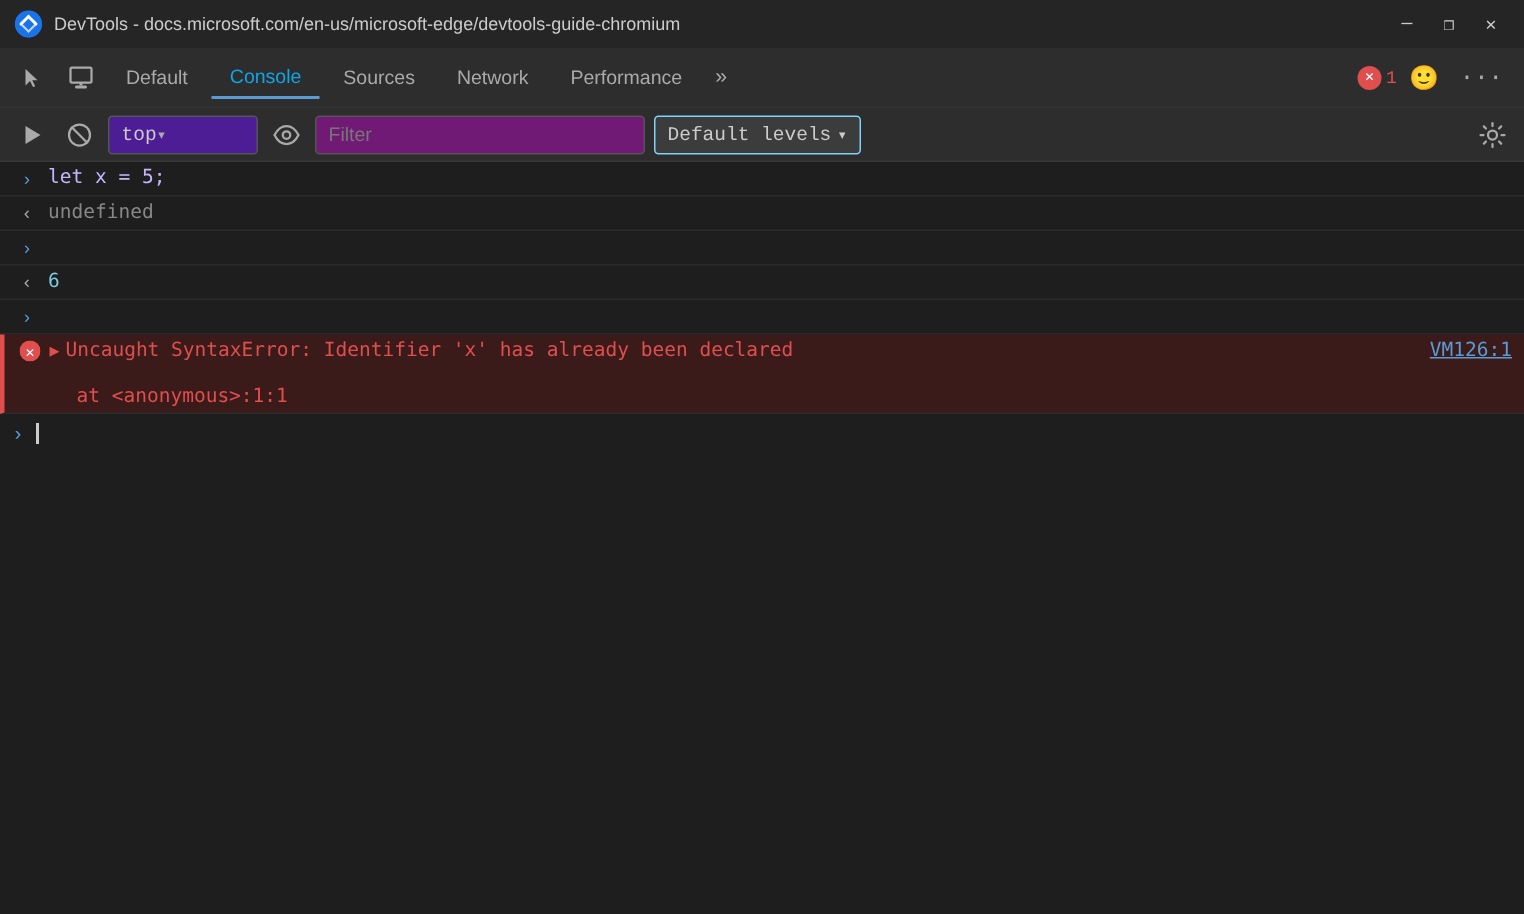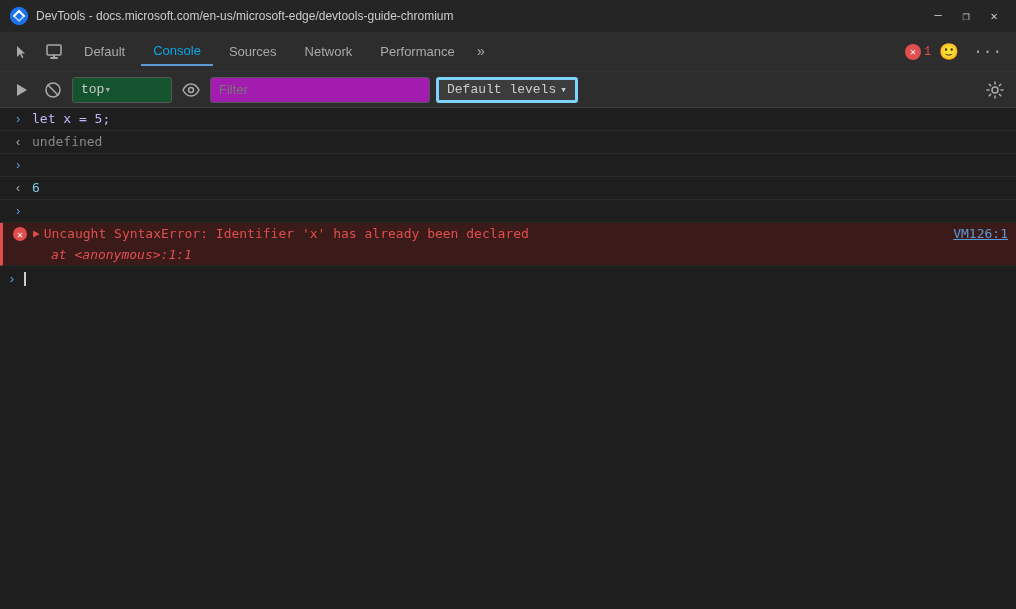--- a/index.html
+++ b/index.html
@@ -109,54 +109,54 @@
       border-bottom: 1px solid #3a3a3a;
     }
     .console-tool-btn {
       width: 26px; height: 26px;
       display: flex; align-items: center; justify-content: center;
       color: #aaa; cursor: pointer; font-size: 14px;
       border-radius: 4px;
     }
     .context-selector {
       display: flex; align-items: center;
-      background: #14532d;
+      background: #4c1d95;
       border: 1px solid #555;
       border-radius: 3px;
       padding: 2px 8px;
       gap: 0;
       cursor: pointer;
       color: #ccc;
       font-size: 13px;
       height: 26px;
       min-width: 100px;
     }
     .context-selector .arrow { font-size: 11px; color: #aaa; }
     .eye-btn {
       width: 26px; height: 26px;
       display: flex; align-items: center; justify-content: center;
       font-size: 16px; color: #aaa; cursor: pointer; border-radius: 4px;
     }
     .filter-input {
       flex: 1;
-      background: #a21caf;
+      background: #701a75;
       border: 1px solid #555;
       border-radius: 3px;
       padding: 2px 8px;
       color: #ccc;
       font-size: 13px;
       height: 26px;
       outline: none;
       max-width: 220px;
     }
     .filter-input::placeholder { color: #777; }
     .levels-btn {
       display: flex; align-items: center; gap: 4px;
       background: #3c3c3c;
-      border: 3px solid #7dd3fc;
+      border: 1px solid #7dd3fc;
       border-radius: 3px;
       padding: 2px 8px;
       cursor: pointer;
       color: #ccc;
       font-size: 13px;
       height: 26px;
     }
     .levels-arrow { font-size: 11px; }
     .gear-btn {
       width: 26px; height: 26px;
@@ -236,22 +236,21 @@
       font-family: 'Consolas', monospace;
       font-size: 13px;
       margin-left: 8px;
       white-space: nowrap;
     }
     .error-stack {
       color: #e04e4e;
       font-family: 'Consolas', monospace;
       font-size: 13px;
       padding-left: 40px;
-      margin-top: 6px;
-      font-style: italic;
+      margin-top: 16px;
     }
 
     
     .input-prompt-line {
       display: flex;
       align-items: center;
       padding: 4px 8px;
       min-height: 26px;
     }
     .prompt-arrow {

